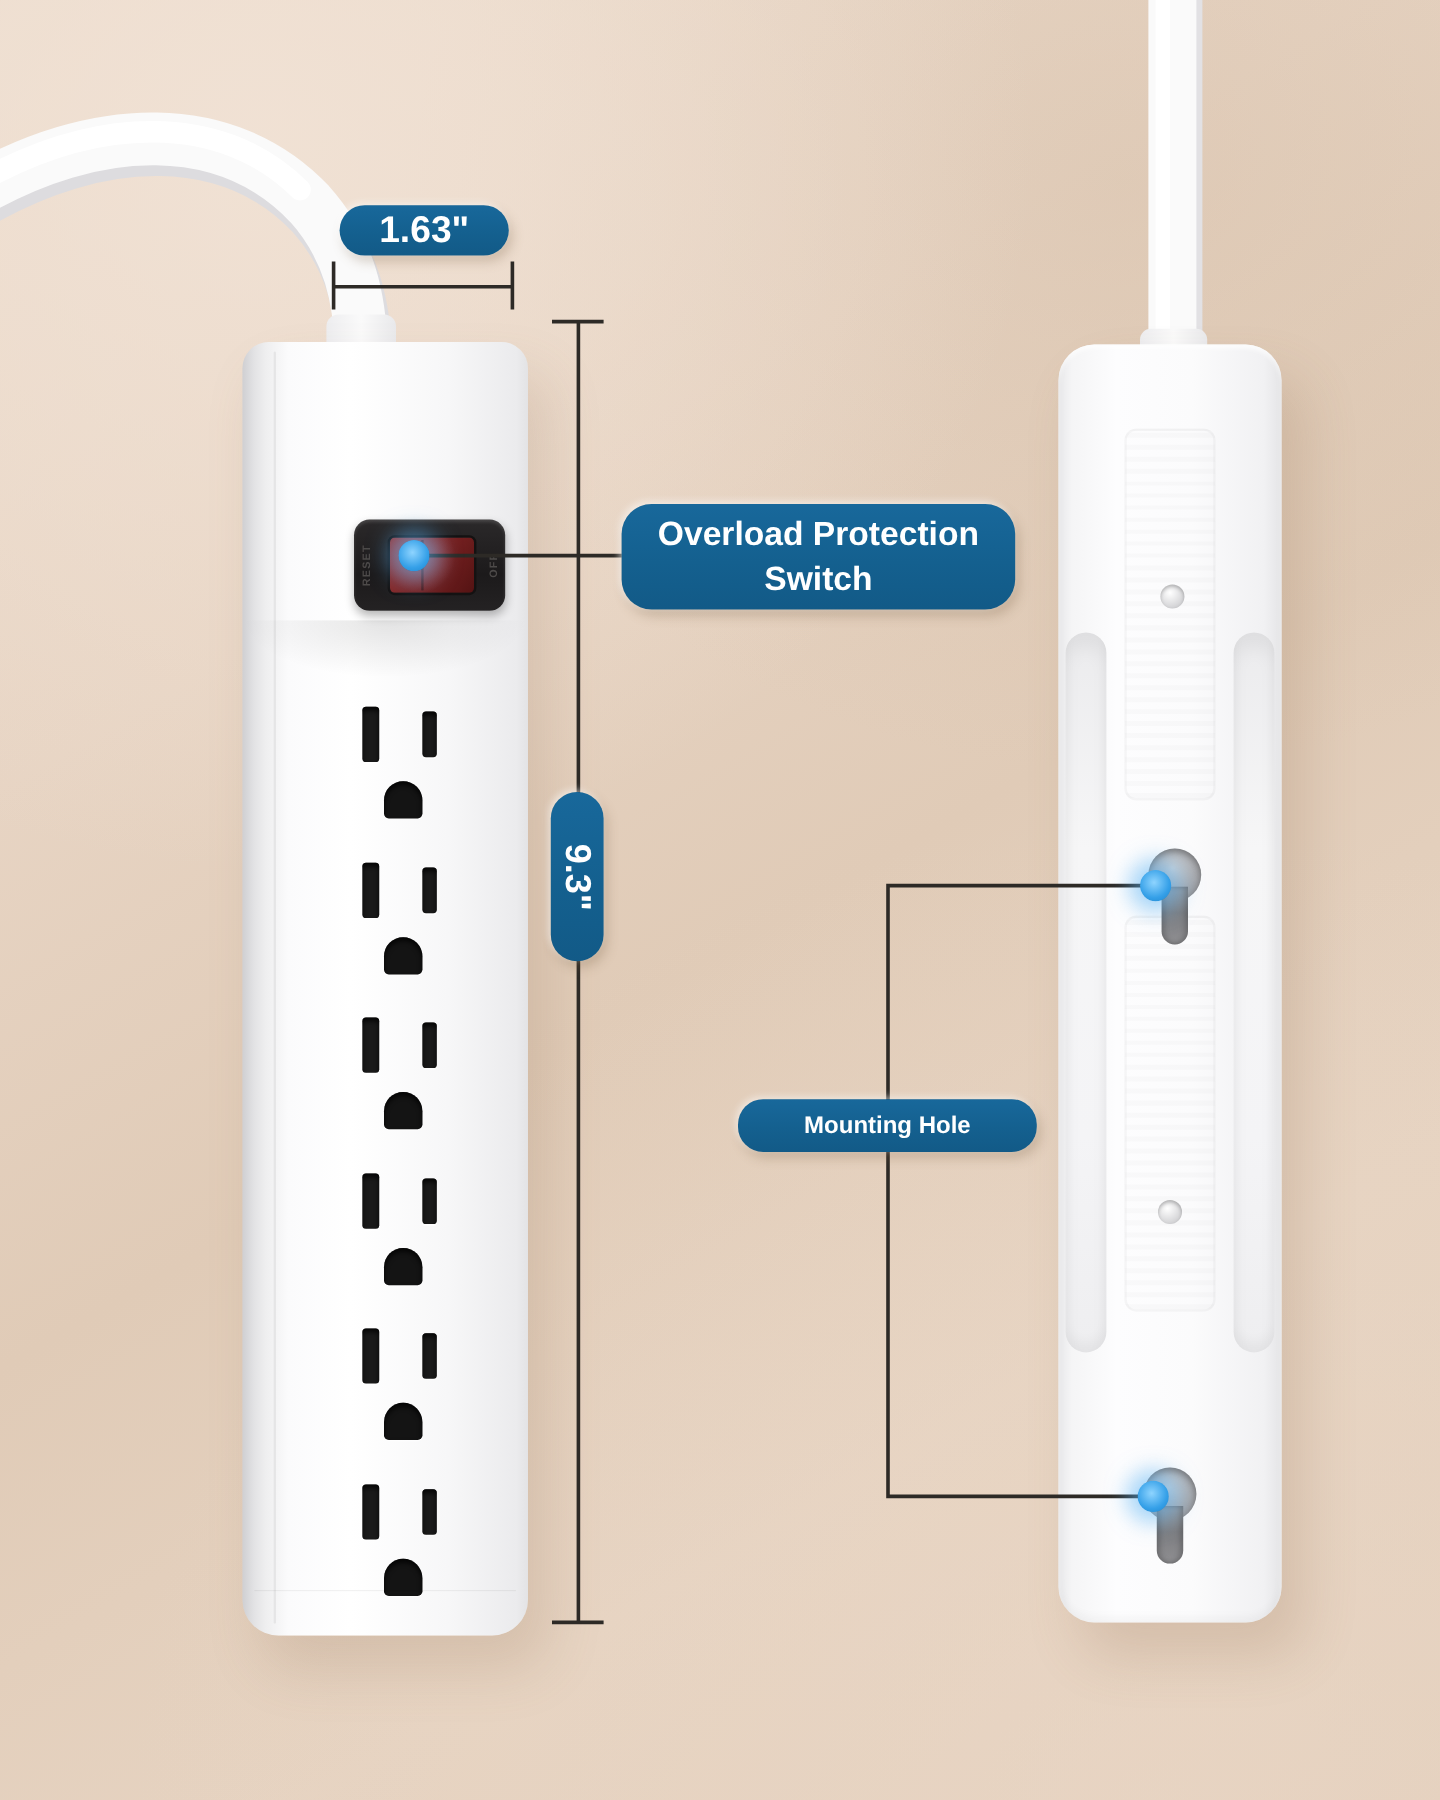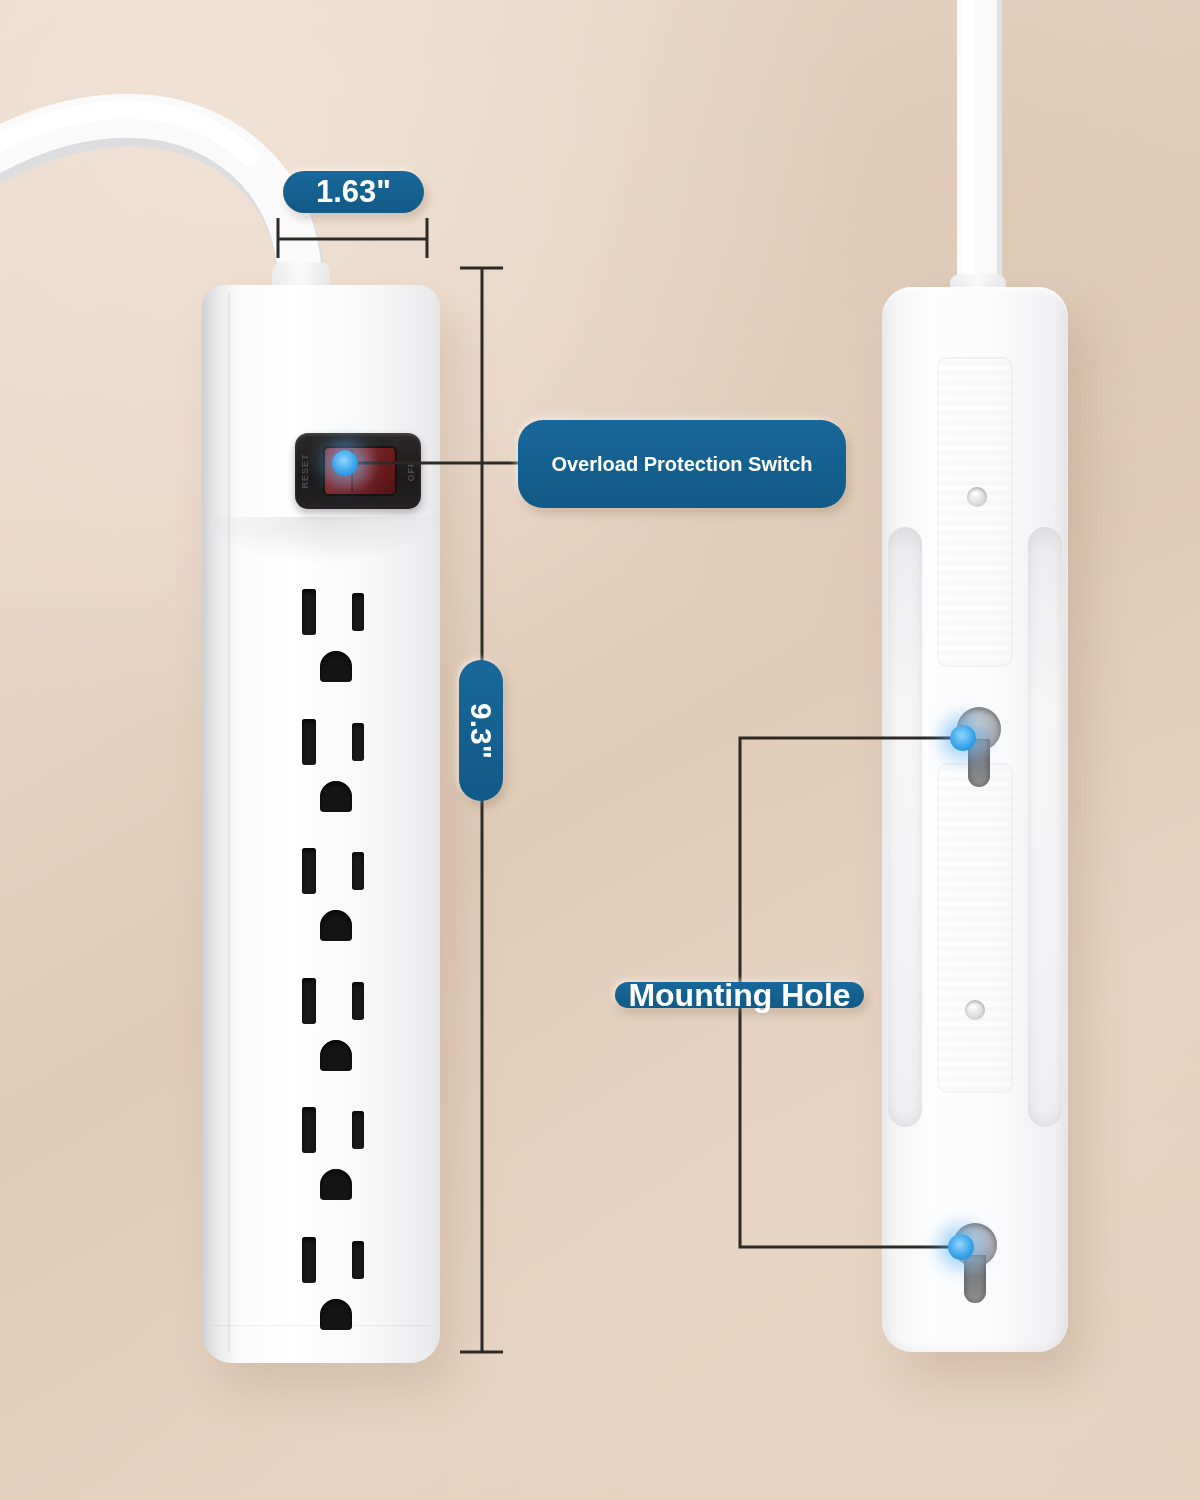--- a/index.html
+++ b/index.html
@@ -95,22 +95,22 @@
   .pill{
     background:linear-gradient(180deg,#18689b 0%,#14608f 55%,#125a87 100%);
     color:#ffffff;font-weight:bold;display:flex;align-items:center;justify-content:center;
     text-align:center;
     box-shadow:-2px -2px 6px rgba(255,255,255,.55), 3px 5px 10px rgba(120,92,66,.28);
   }
   .pill-width{left:283px;top:171px;width:141px;height:42px;border-radius:21px;font-size:31px;}
   .pill-height{left:459px;top:660px;width:44px;height:141px;border-radius:22px;}
   .pill-height span{transform:rotate(90deg);white-space:nowrap;font-size:30px;position:static;}
   .pill-switch{left:518px;top:420px;width:328px;height:88px;border-radius:25px;
-    font-size:20px;line-height:38px;padding:12px 8px;}
-  .pill-mounting{left:615px;top:982px;width:249px;height:26px;border-radius:21px;font-size:32px;}
+    font-size:28px;line-height:38px;padding:12px 8px;}
+  .pill-mounting{left:615px;top:916px;width:249px;height:44px;border-radius:21px;font-size:20px;}
 
   .glow-dot{width:26px;height:26px;border-radius:50%;
     background:radial-gradient(circle at 45% 40%,#8ed4ff,#35a0e8 60%,#1d84cc);
     box-shadow:0 0 18px 9px rgba(90,178,244,.55);}
   .dot-switch{left:332px;top:450px;}
   .dot-hole-top{left:950px;top:725px;}
   .dot-hole-bottom{left:948px;top:1234px;}
 </style>
 </head>
 <body>

